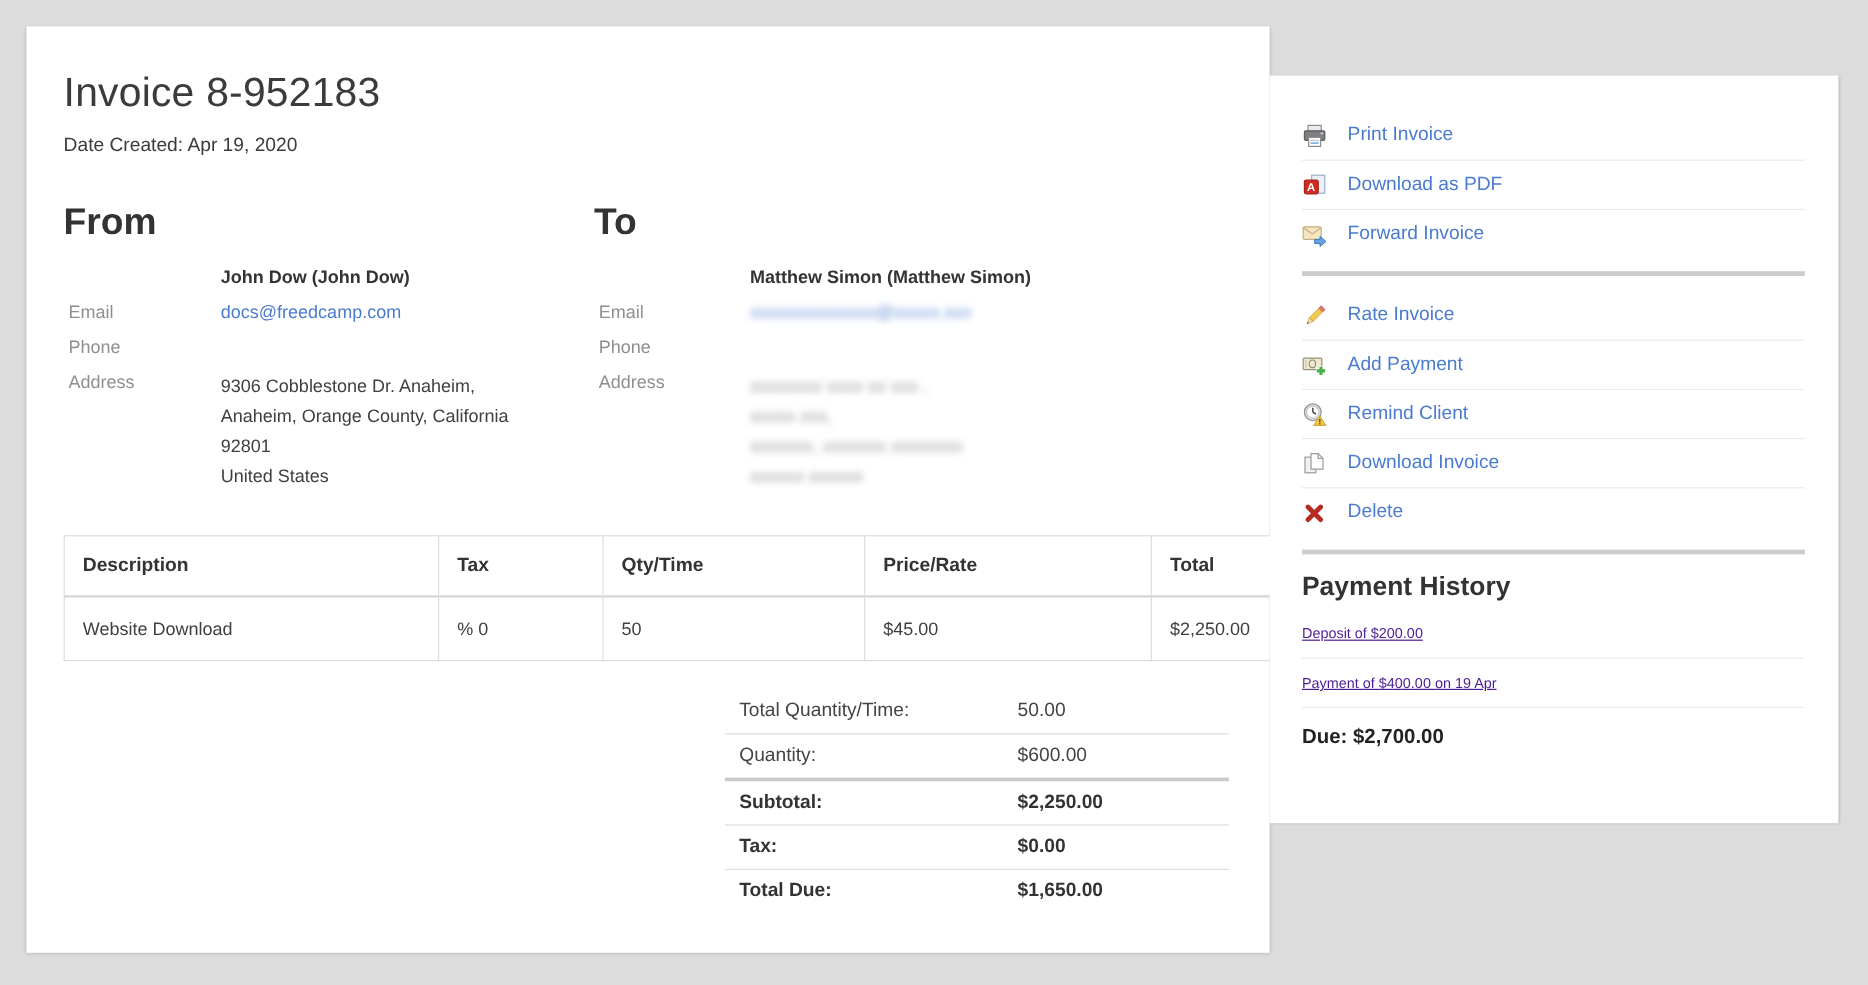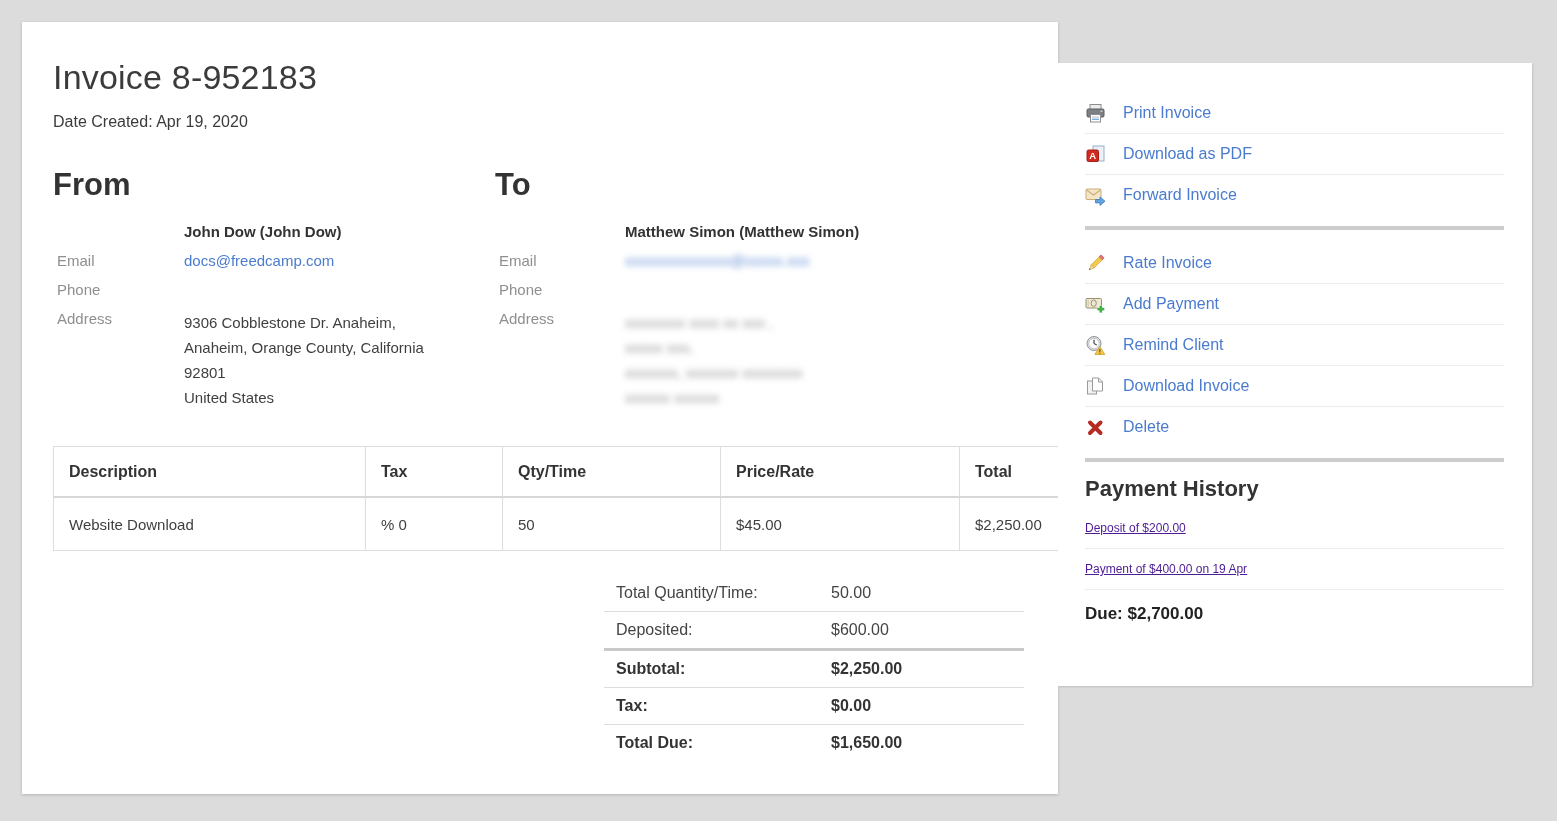--- a/index.html
+++ b/index.html
@@ -38,21 +38,21 @@
     border:1px solid #dddddd;text-align:left;vertical-align:middle;
   }
   table.items th{
     font-size:16px;font-weight:bold;color:#333;padding:14px 15px;height:21px;
     border-bottom:2px solid #d8d8d8;background:#ffffff;
   }
   table.items td{font-size:15px;color:#3f3f3f;padding:16px 15px;height:20px;}
   .col-desc{width:281px;}.col-tax{width:106px;}.col-qty{width:187px;}.col-price{width:208px;}.col-total{width:193px;}
   
   .totals{width:420px;margin:24px 4px 0 auto;font-size:16px;}
-  .t-row{display:flex;align-items:center;padding:9px 0 9px 12px;}
+  .t-row{display:flex;align-items:center;padding:9px 0 9px 12px;gap:17px;}
   .t-label{width:215px;color:#444;}
   .t-value{color:#444;}
   .t-row.bold .t-label,.t-row.bold .t-value{font-weight:bold;color:#333;}
   .t-div-thin{border-bottom:1px solid #dddddd;}
   .t-div-thick{border-bottom:3px solid #c9c9c9;}
   
   .side-panel{
     position:absolute;left:1058px;top:63px;width:474px;height:623px;
     background:#ffffff;box-shadow:1px 1px 2px rgba(0,0,0,.12);
     box-sizing:border-box;padding:30px 28px 0 27px;
@@ -140,21 +140,21 @@
       </tr>
     </tbody>
   </table>
 
   <div class="totals">
     <div class="t-row t-div-thin">
       <div class="t-label">Total Quantity/Time:</div>
       <div class="t-value">50.00</div>
     </div>
     <div class="t-row t-div-thick">
-      <div class="t-label">Deposited:</div>
+      <div class="t-label">Quantity:</div>
       <div class="t-value">$600.00</div>
     </div>
     <div class="t-row bold t-div-thin">
       <div class="t-label">Subtotal:</div>
       <div class="t-value">$2,250.00</div>
     </div>
     <div class="t-row bold t-div-thin">
       <div class="t-label">Tax:</div>
       <div class="t-value">$0.00</div>
     </div>

